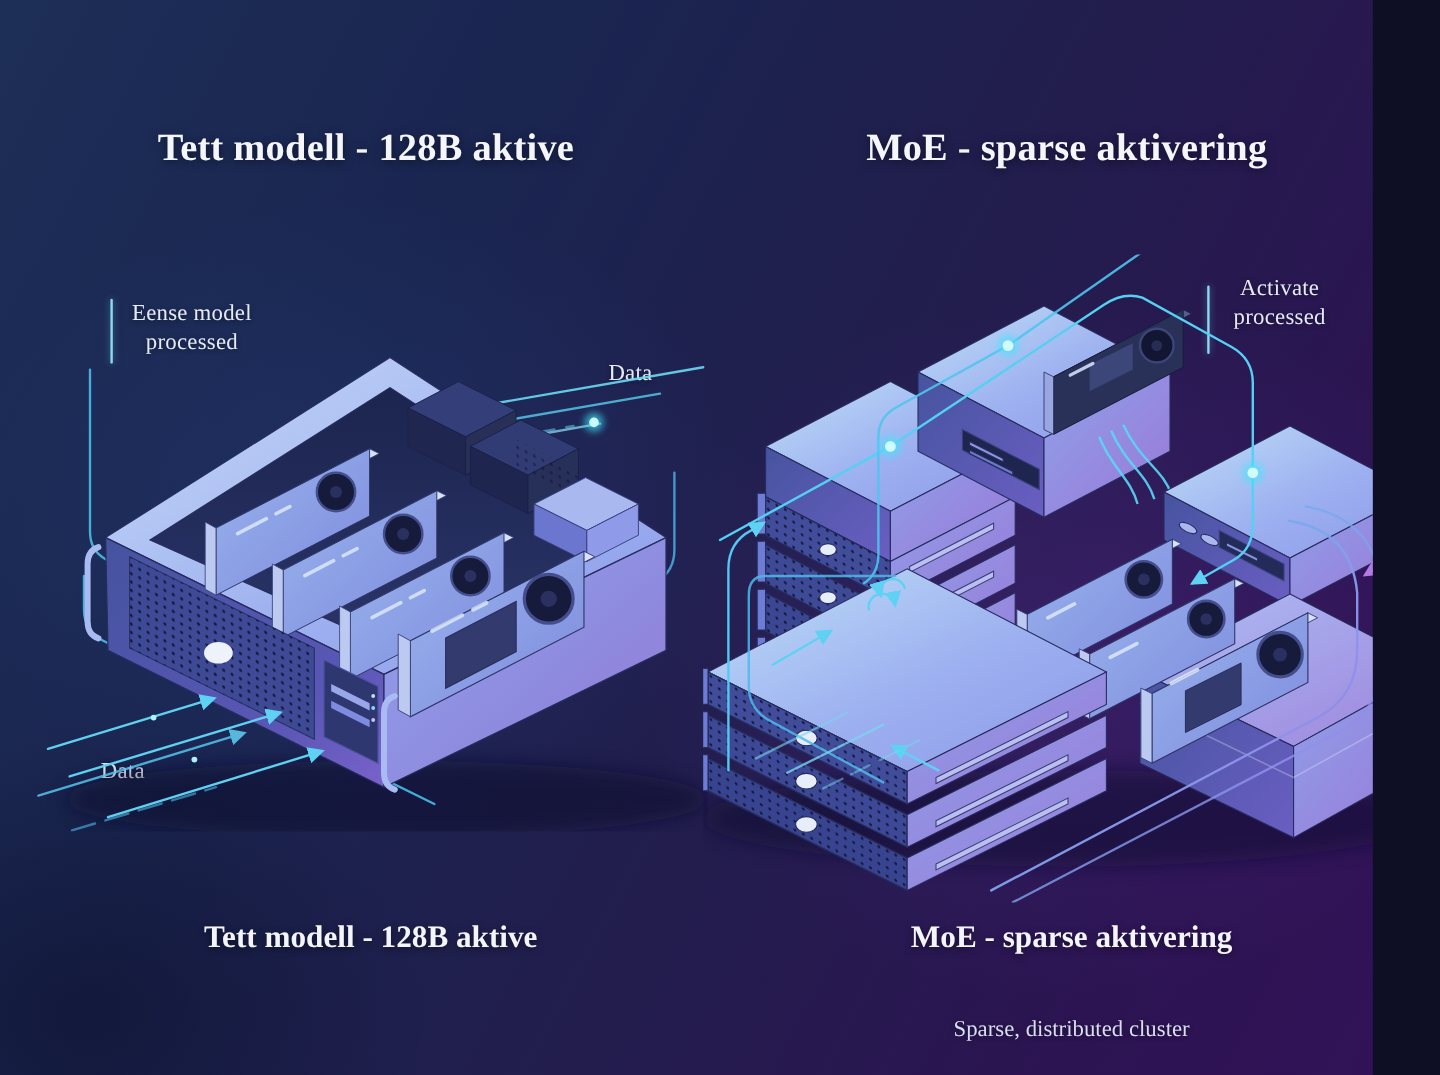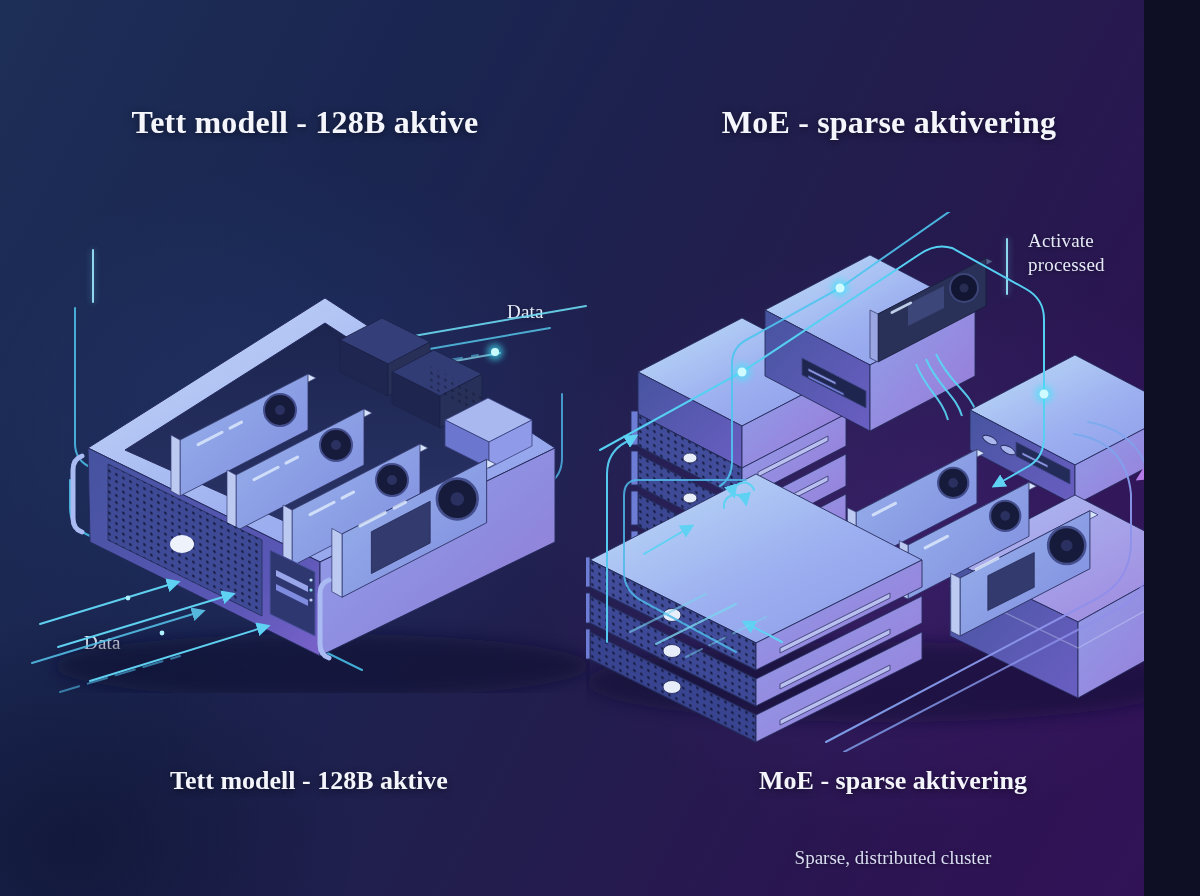--- a/index.html
+++ b/index.html
@@ -11,35 +11,39 @@
       radial-gradient(480px 380px at 26% 48%, rgba(60,110,200,.14), transparent 70%),
       radial-gradient(420px 330px at 6% 94%, rgba(8,10,34,.45), transparent 70%),
       linear-gradient(118deg,#1d2e57 0%,#1a2550 30%,#221d4d 58%,#2c1452 84%,#311257 100%);
   }
   .abs{position:absolute;}
   .title{
     width:600px;text-align:center;color:#f4f6fb;font-weight:700;font-size:32px;
     letter-spacing:.2px;text-shadow:0 2px 7px rgba(0,0,10,.5);
   }
   .label{color:#e6ebf7;font-size:19px;letter-spacing:.2px;text-shadow:0 1px 4px rgba(0,0,10,.4);}
-  .callout{line-height:24px;}
+  .callout{line-height:24px;text-align:center;}
   .callout-line{width:2px;border-radius:2px;background:#8fd8ee;box-shadow:0 0 6px rgba(110,215,245,.5);}
   .cap-title{width:600px;text-align:center;color:#f3f5fb;font-weight:700;font-size:26px;text-shadow:0 2px 6px rgba(0,0,10,.5);}
   .cap-sub{width:600px;text-align:center;color:#d9def0;font-size:19px;text-shadow:0 1px 4px rgba(0,0,10,.4);}
   svg{display:block;}
 </style>
 </head>
 <body>
 
 <div id="stage">
 
   <div class="abs title" style="left:5px;top:104px;">Tett modell - 128B aktive</div>
   <div class="abs title" style="left:589px;top:104px;">MoE - sparse aktivering</div>
 
   <div class="abs callout-line" style="left:92px;top:249px;height:54px;"></div>
+  <div class="abs label callout" style="left:110px;top:250px;">
+    <div>Eense model</div>
+    <div>processed</div>
+  </div>
 
   <div class="abs callout-line" style="left:1006px;top:238px;height:57px;"></div>
   <div class="abs label callout" style="left:1028px;top:229px;">
     <div>Activate</div>
     <div>processed</div>
   </div>
 
   <div class="abs label" style="left:507px;top:301px;">Data</div>
   <div class="abs label" style="left:84px;top:632px;">Data</div>
   <div class="abs label" style="left:659px;top:642px;">Data</div>

